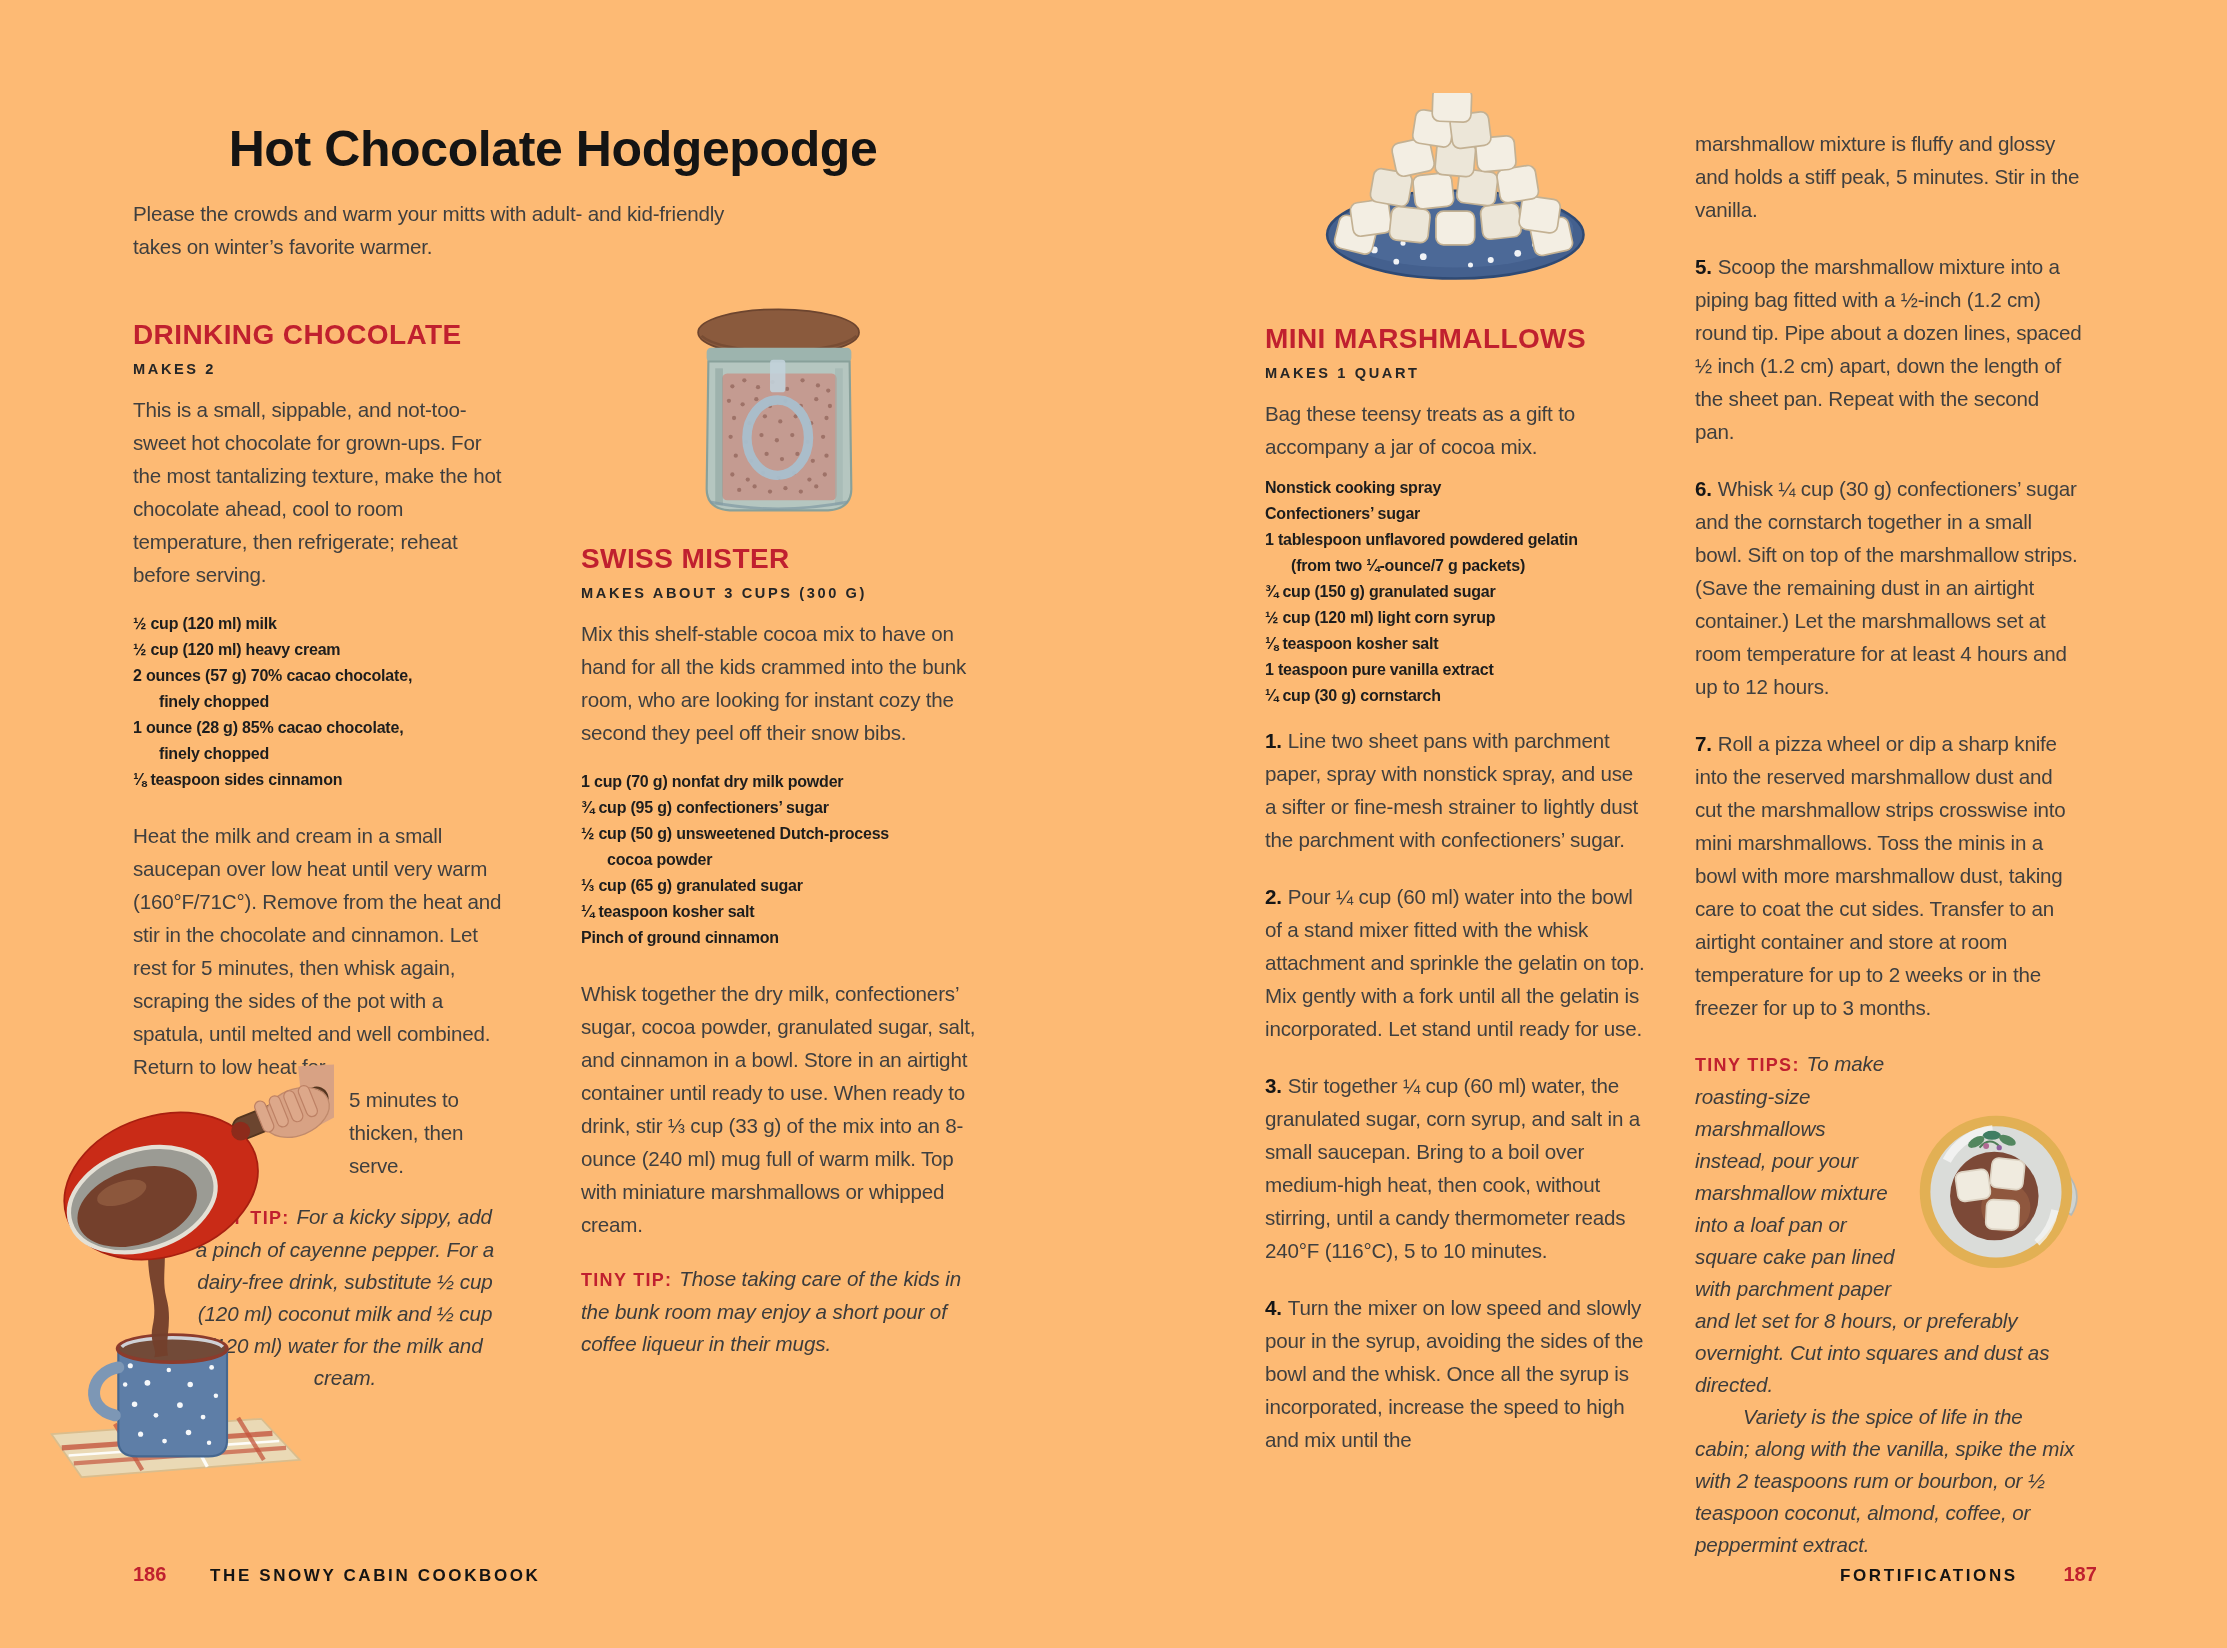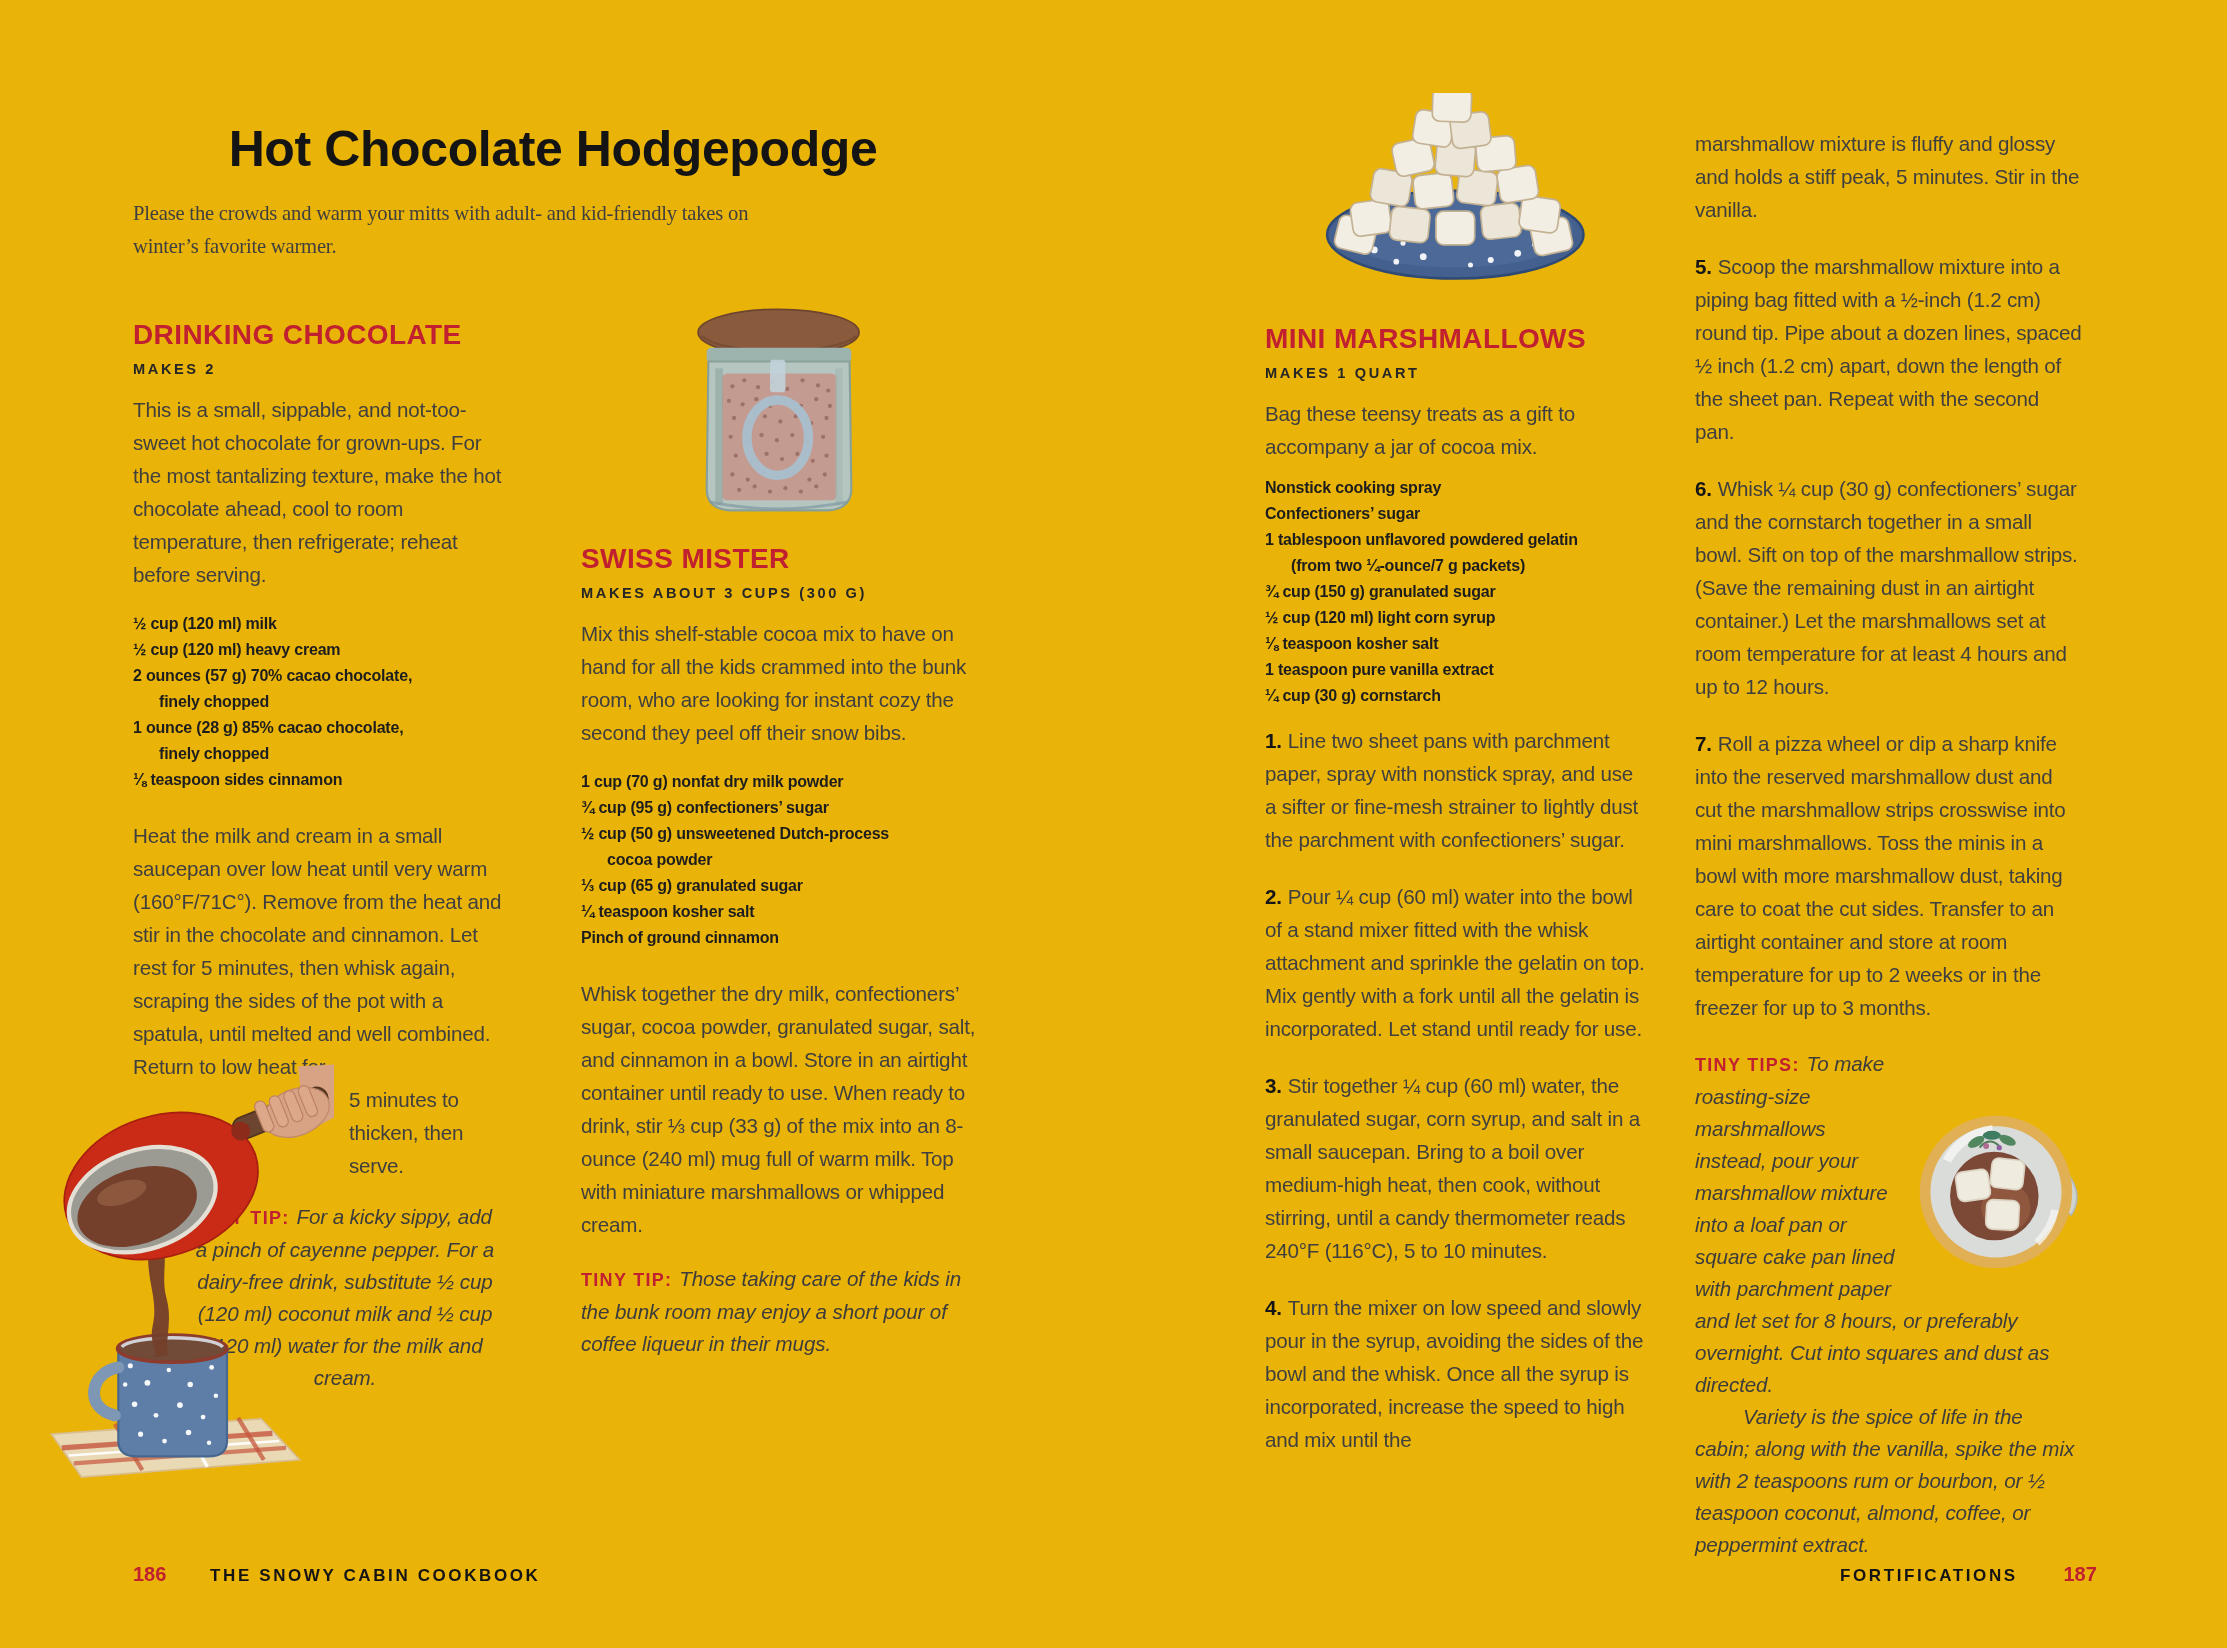--- a/index.html
+++ b/index.html
@@ -2,21 +2,21 @@
 <html style="font-size:13.7px"><head>
 <meta charset="utf-8">
 <style>
   :root{
     --red:#c0202f;
     --ink:#1c1c1c;
     --body:#3f3f3f;
   }
   html,body{margin:0;padding:0;background:#ffffff;}
   .page{
-    position:relative;width:2227px;height:1648px;background:#eab308;
+    position:relative;width:2227px;height:1648px;background:#fdba74;
     font-family:"Liberation Sans", sans-serif;color:var(--body);overflow:hidden;
   }
   .abs{position:absolute;}
   .title{
     font-size:50px;font-weight:800;color:#141414;margin:0;text-align:center;letter-spacing:-0.4px;
   }
   .intro{font-size:20.6px;line-height:33px;color:var(--body);margin:0;letter-spacing:-0.2px;}
   .rhead{font-size:28px;font-weight:800;color:var(--red);margin:0 0 10.3px 0;letter-spacing:0.4px;}
   .yield{font-size:14.6px;font-weight:700;letter-spacing:2.6px;color:#262626;margin:0 0 15.4px 0;}
   .para{font-size:20.6px;line-height:33px;margin:0 0 20.6px 0;letter-spacing:-0.2px;}
@@ -41,21 +41,21 @@
   .illus{display:block;}
   .mug-top-float{float:right;width:168px;height:163px;margin:62px 0 8.6px 12px;}
 </style>
 </head>
 <body>
 
 <div class="page">
 
   <h1 class="abs title" style="left:133px;top:120px;width:840px;">Hot Chocolate Hodgepodge</h1>
 
-  <p class="abs intro" style="left:133px;top:197px;width:634px;font-family:Liberation Serif, serif;">Please the crowds and warm your mitts with adult- and kid-friendly takes on winter’s favorite warmer.</p>
+  <p class="abs intro" style="left:133px;top:197px;width:634px;">Please the crowds and warm your mitts with adult- and kid-friendly takes on winter’s favorite warmer.</p>
 
   <section class="abs" style="left:133px;top:319px;width:381px;">
     <h2 class="rhead">DRINKING CHOCOLATE</h2>
     <p class="yield">MAKES 2</p>
     <p class="para">This is a small, sippable, and not-too-sweet hot chocolate for grown-ups. For the most tantalizing texture, make the hot chocolate ahead, cool to room temperature, then refrigerate; reheat before serving.</p>
     <div class="ings">
 
     <div class="ing">½ cup (120 ml) milk</div>
         <div class="ing">½ cup (120 ml) heavy cream</div>
         <div class="ing">2 ounces (57 g) 70% cacao chocolate,</div>

